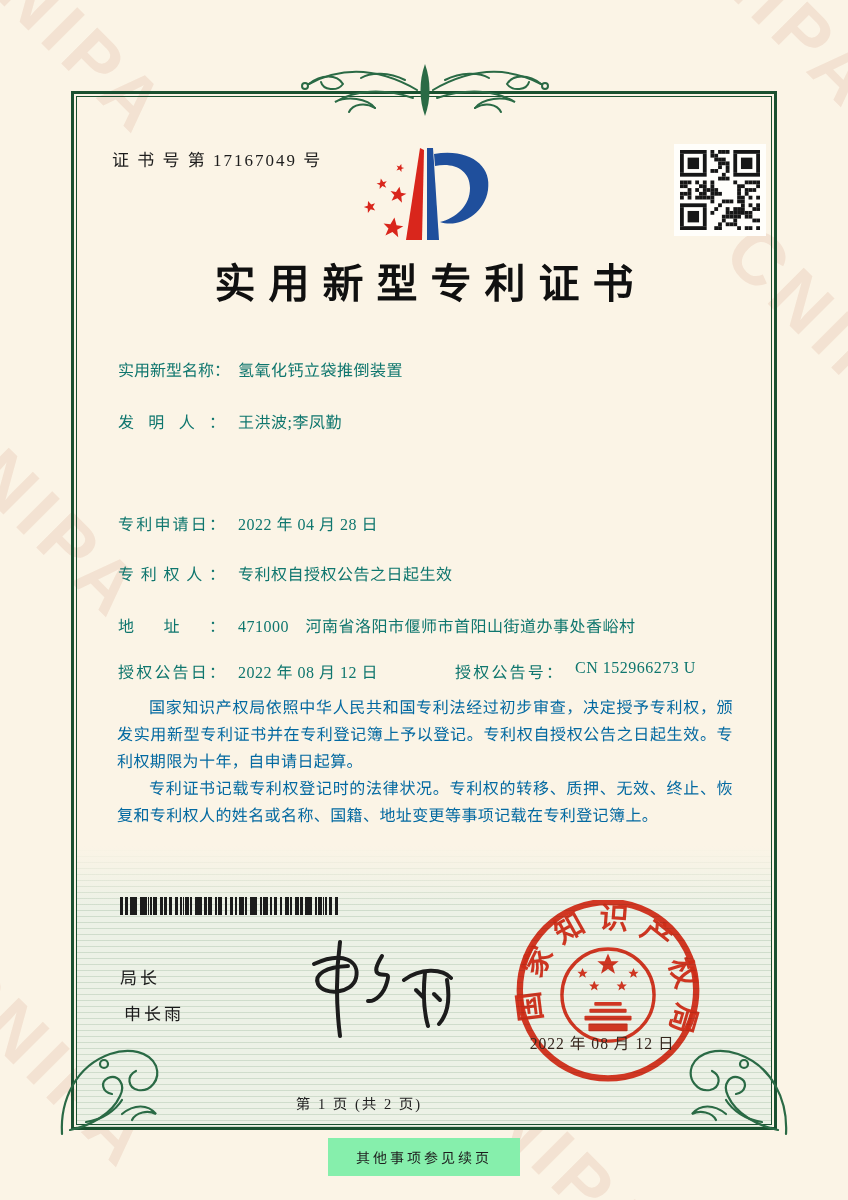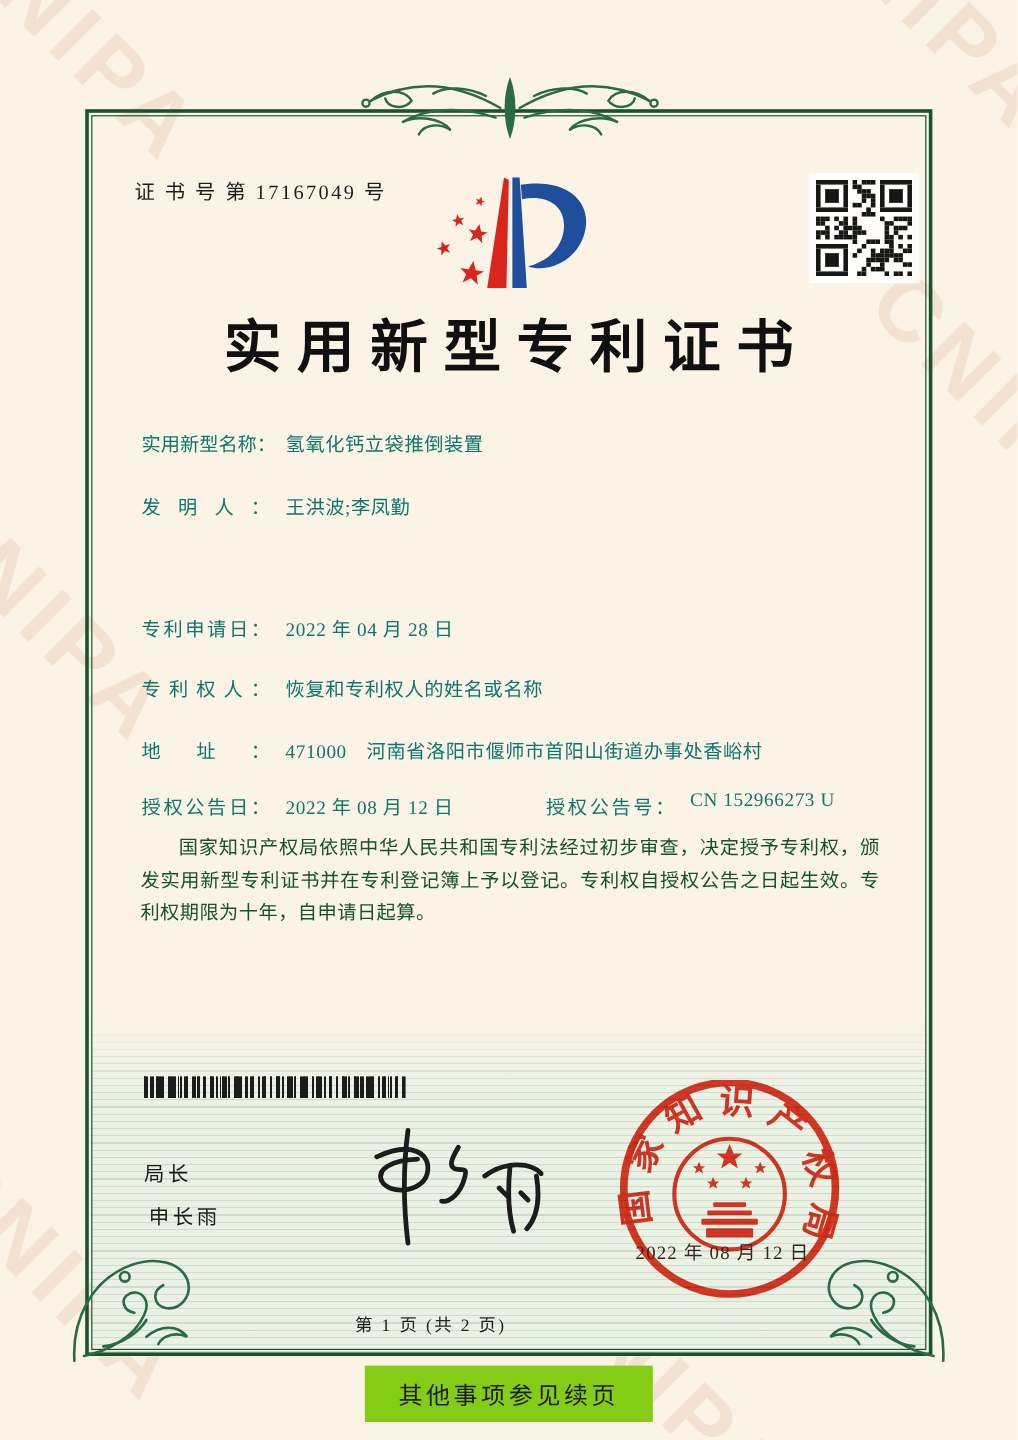--- a/index.html
+++ b/index.html
@@ -30,47 +30,47 @@
     content:"";position:absolute;inset:2px;border:1.5px solid #1a5130;
   }
   .cert-no{
     position:absolute;left:112px;top:146px;font-size:17px;letter-spacing:2px;color:#1d1d1d;
   }
   .logo{position:absolute;left:342px;top:140px;width:170px;height:108px;}
   .qr-box{position:absolute;left:674px;top:144px;width:92px;height:92px;background:#fffefb;
     display:flex;align-items:center;justify-content:center;}
   .doc-title{
     position:absolute;left:71px;top:250px;width:706px;text-align:center;
-    font-size:48px;font-weight:bold;letter-spacing:13px;text-indent:13px;color:#101010;
+    font-size:41px;font-weight:bold;letter-spacing:13px;text-indent:13px;color:#101010;
   }
   .frow{position:absolute;left:118px;font-size:16px;color:#0f766e;white-space:nowrap;}
   .flabel{display:inline-block;width:107px;text-align:justify;text-align-last:justify;vertical-align:top;}
   .fval{margin-left:13px;letter-spacing:0.5px;}
   .body-text{
     position:absolute;left:117px;top:694px;width:616px;
-    font-size:16px;line-height:27px;text-align:justify;color:#14532d;letter-spacing:0.4px;
+    font-size:16px;line-height:27px;text-align:justify;color:#0369a1;letter-spacing:0.4px;
   }
   .body-text p{margin:0;text-indent:2em;}
   .barcode{
     position:absolute;left:120px;top:897px;width:218px;height:18px;
     background-image:
       repeating-linear-gradient(90deg,#1b1b1b 0 2px,transparent 2px 5px),
       repeating-linear-gradient(90deg,#1b1b1b 0 1px,transparent 1px 7px),
       repeating-linear-gradient(90deg,#1b1b1b 0 3px,transparent 3px 11px);
   }
   .sig-title{position:absolute;left:120px;top:964px;font-size:17px;letter-spacing:3px;color:#1a1a1a;}
   .sig-name{position:absolute;left:124px;top:1000px;font-size:17px;letter-spacing:3px;color:#1a1a1a;}
   .sig-script{position:absolute;left:248px;top:934px;width:205px;height:108px;}
   .seal{position:absolute;left:510px;top:900px;width:196px;height:196px;mix-blend-mode:multiply;}
   .page-num{
     position:absolute;left:71px;top:1092px;width:576px;text-align:center;
     font-size:14.5px;letter-spacing:2px;color:#222;
   }
   .note-wrap{position:absolute;left:71px;top:1138px;width:706px;display:flex;justify-content:center;}
-  .note-box{background:#84cc16;padding:9px 28px;font-size:20px;letter-spacing:3px;color:#1d1d1d;}
+  .note-box{background:#86efac;padding:9px 28px;font-size:14px;letter-spacing:3px;color:#1d1d1d;}
   .ornament{position:absolute;pointer-events:none;}
 </style>
 </head>
 <body>
 
 <div class="page">
 
   <div class="wm" style="left:-70px;top:-14px;">CNIPA</div>
   <div class="wm" style="left:640px;top:-40px;">CNIPA</div>
   <div class="wm" style="left:700px;top:290px;">CNIPA</div>
@@ -279,35 +279,36 @@
   <div class="frow" style="top:357px;">
     <span class="flabel">实用新型名称：</span><span class="fval">氢氧化钙立袋推倒装置</span>
   </div>
   <div class="frow" style="top:409px;">
     <span class="flabel">发明人：</span><span class="fval">王洪波;李凤勤</span>
   </div>
   <div class="frow" style="top:511px;">
     <span class="flabel">专利申请日：</span><span class="fval">2022 年 04 月 28 日</span>
   </div>
   <div class="frow" style="top:561px;">
-    <span class="flabel">专利权人：</span><span class="fval">恢复和专利权人的姓名或名称</span>
+    <span class="flabel">专利权人：</span><span class="fval">专利权自授权公告之日起生效</span>
   </div>
   <div class="frow" style="top:613px;">
     <span class="flabel">地址：</span><span class="fval">471000　河南省洛阳市偃师市首阳山街道办事处香峪村</span>
   </div>
 
   <div class="frow" style="top:659px;">
     <span class="flabel">授权公告日：</span><span class="fval">2022 年 08 月 12 日</span>
   </div>
   <div class="frow" style="top:659px;left:455px;">
     <span class="flabel">授权公告号：</span><span class="fval">CN 152966273 U</span>
   </div>
 
   <div class="body-text">
     <p>国家知识产权局依照中华人民共和国专利法经过初步审查，决定授予专利权，颁发实用新型专利证书并在专利登记簿上予以登记。专利权自授权公告之日起生效。专利权期限为十年，自申请日起算。</p>
+    <p>专利证书记载专利权登记时的法律状况。专利权的转移、质押、无效、终止、恢复和专利权人的姓名或名称、国籍、地址变更等事项记载在专利登记簿上。</p>
   </div>
 
   <div class="barcode"></div>
 
   <div class="sig-title">局长</div>
   <div class="sig-name">申长雨</div>
 
   <svg class="sig-script" viewBox="0 0 205 108">
     <g stroke="#1c1c1c" stroke-width="4" fill="none" stroke-linecap="round" stroke-linejoin="round">
       <path d="M92 8 C 88 38, 88 70, 92 102"></path>

